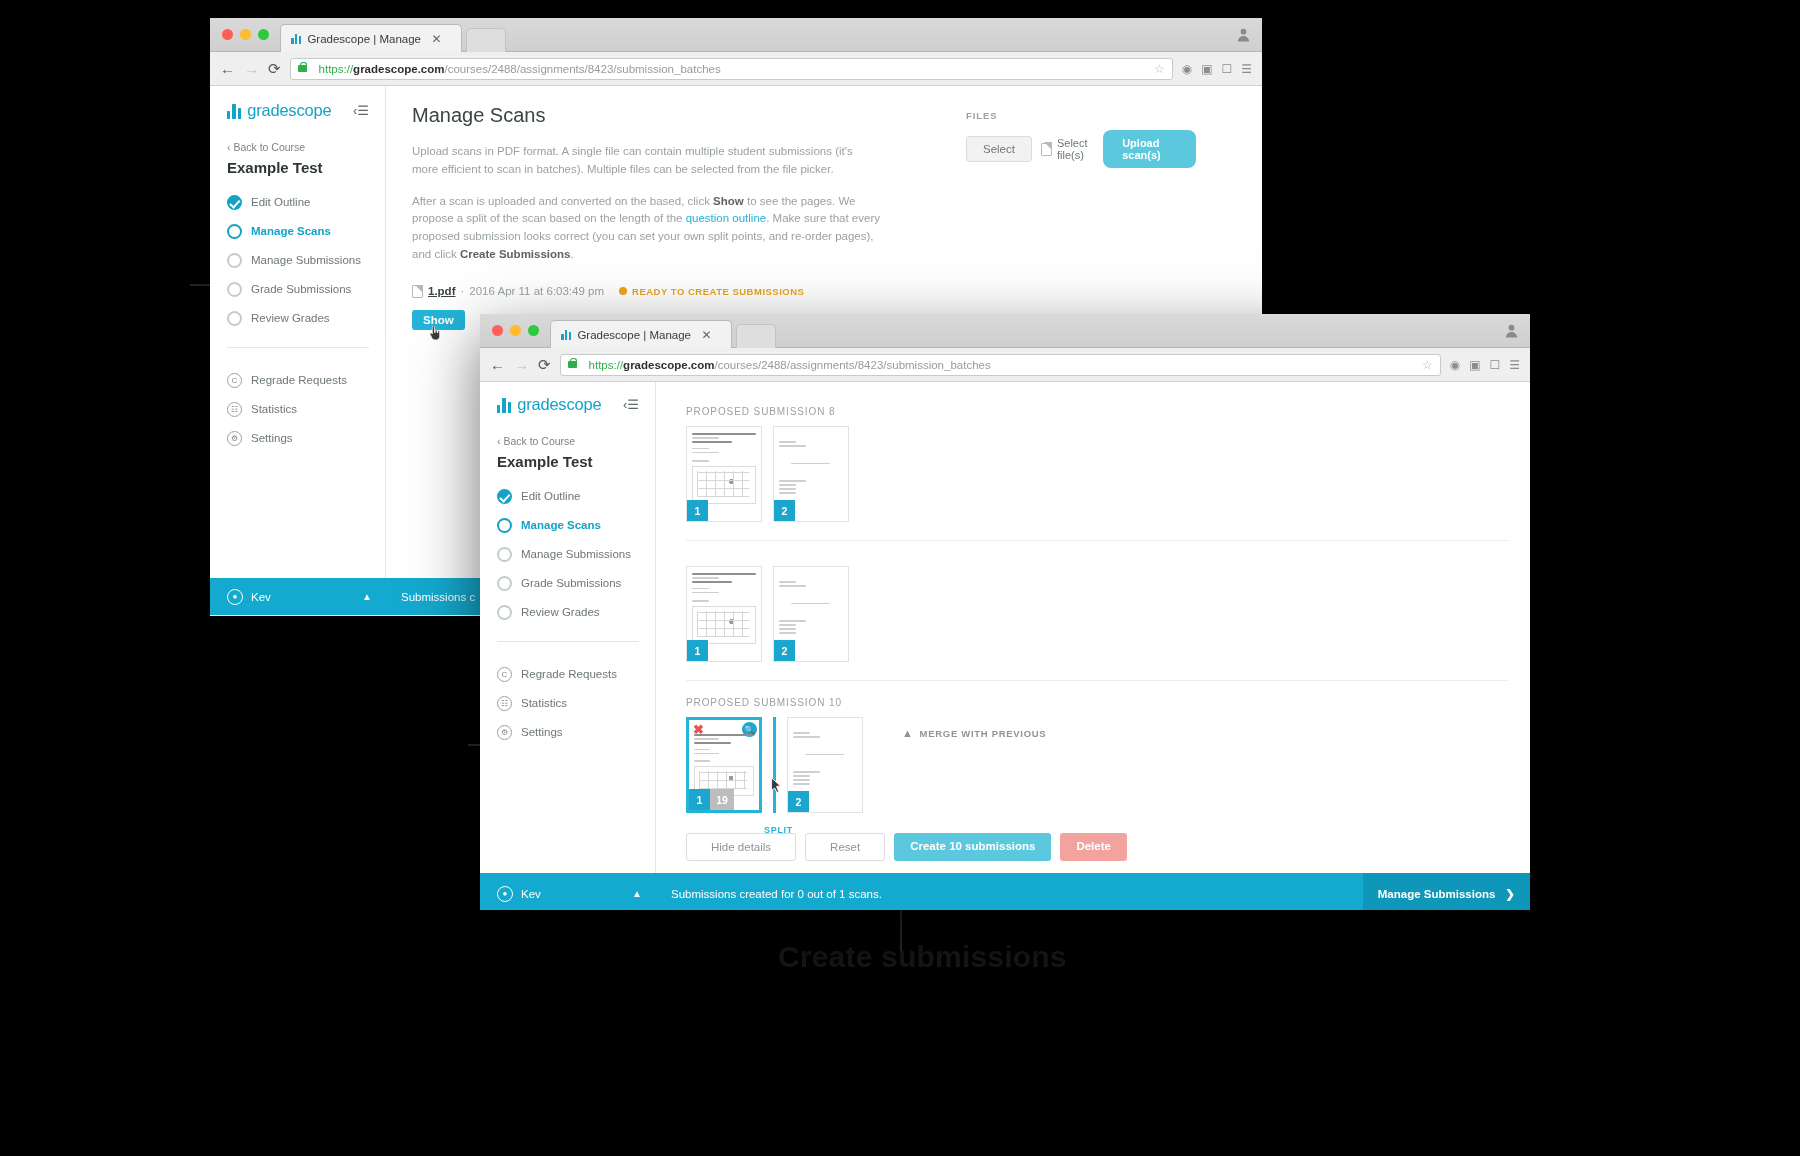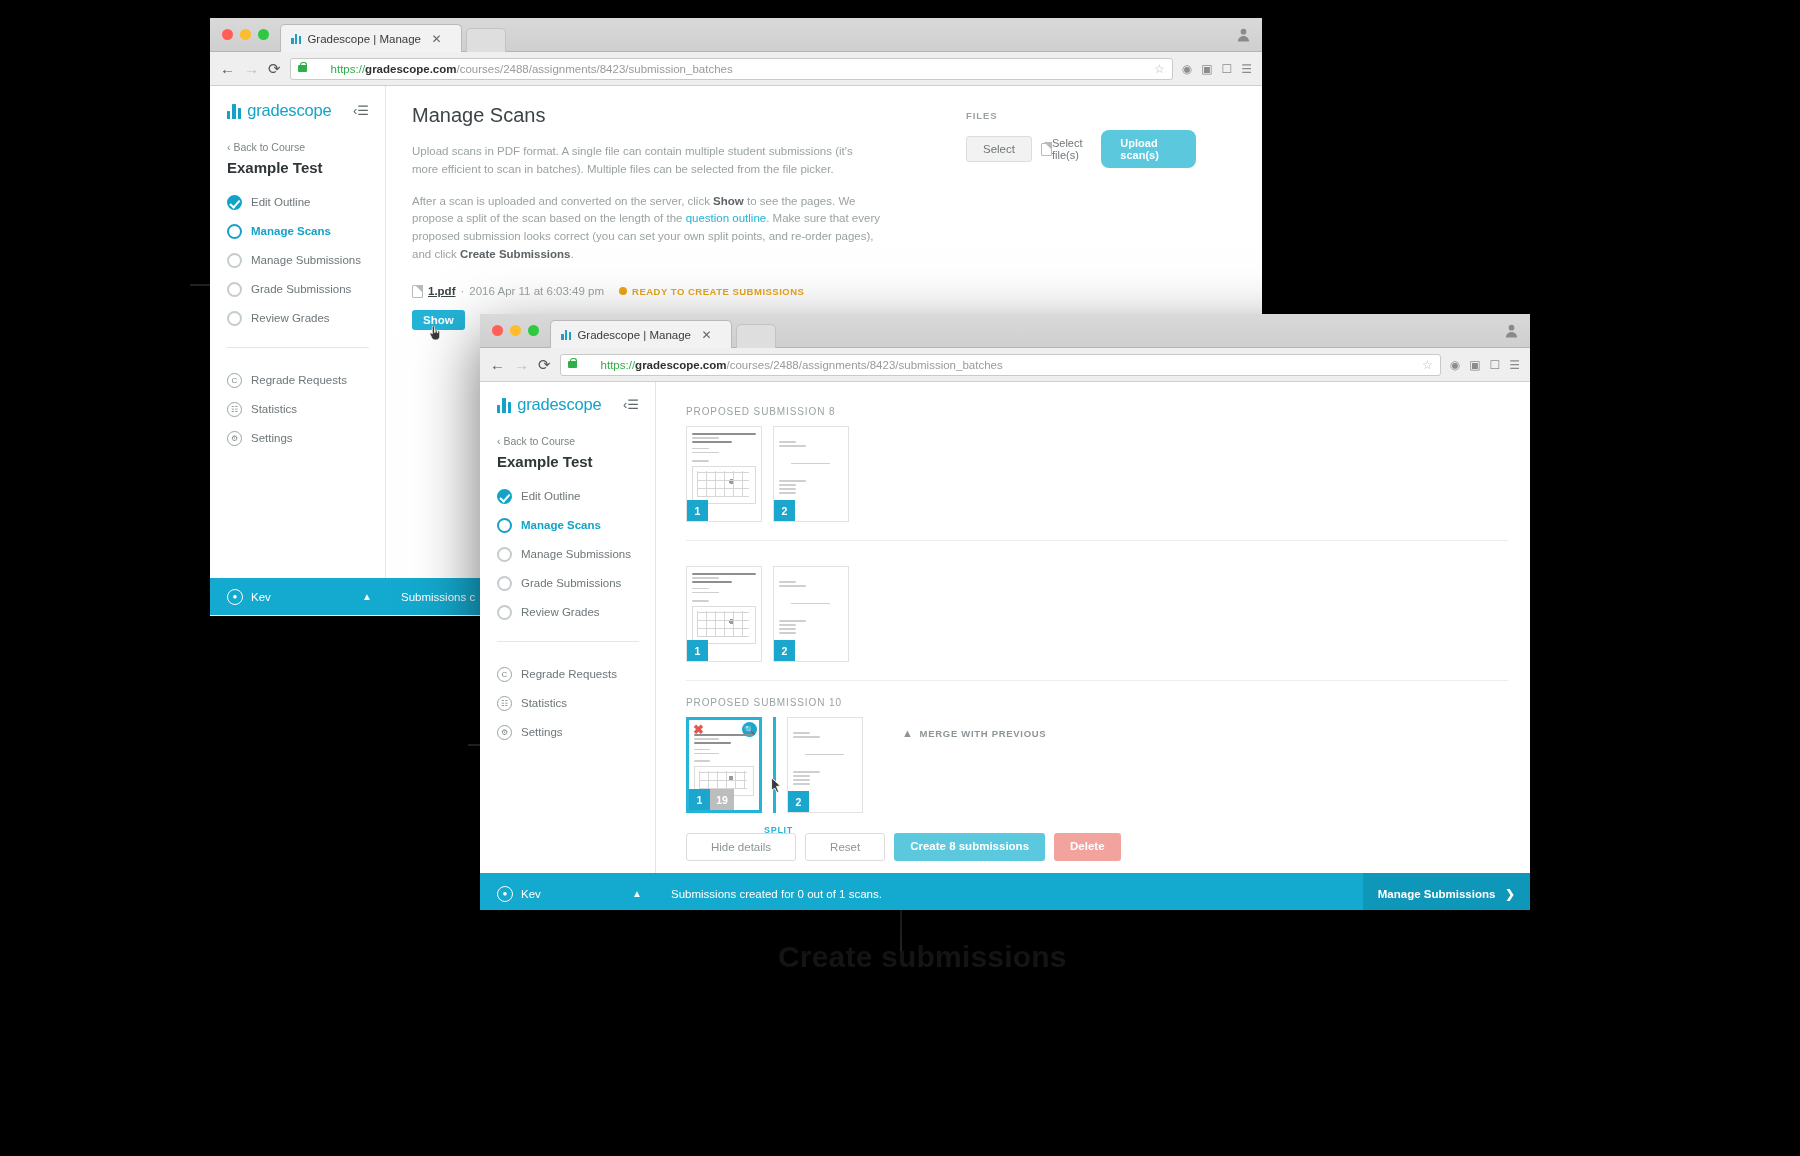--- a/index.html
+++ b/index.html
@@ -30,21 +30,21 @@
   .gs-logo-mini { display: inline-flex; align-items: flex-end; gap: 1.3px; height: 11px; }
   .gs-logo-mini i { width: 2.6px; background: #1f9fc4; display: block; }
   .gs-logo-mini i:nth-child(1){height:6px;} .gs-logo-mini i:nth-child(2){height:10px;} .gs-logo-mini i:nth-child(3){height:8px;}
   .prof-ico { position: absolute; right: 10px; top: 8px; width: 17px; height: 17px; color: #8a8a8a; }
 
   .toolbar { height: 34px; background: #efefef; border-bottom: 1px solid #cfcfcf;
     display: flex; align-items: center; padding: 0 10px; gap: 9px; }
   .navbtn { color: #555; font-size: 15px; line-height: 1; user-select: none; }
   .navbtn.dim { color: #bdbdbd; }
   .omnibox { flex: 1; height: 22px; background: #fff; border: 1px solid #c9c9c9; border-radius: 3px;
-    display: flex; align-items: center; padding: 0 7px; gap: 24px; font-size: 11.5px; }
+    display: flex; align-items: center; padding: 0 7px; gap: 12px; font-size: 11.5px; }
   .lock { width: 9px; height: 7px; background: #2fae4a; border-radius: 1px; position: relative; flex: none; }
   .lock::before { content:""; position:absolute; left:2px; top:-3.5px; width:5px; height:5px;
     border:1.4px solid #2fae4a; border-bottom:none; border-radius:3px 3px 0 0; }
   .url { color: #9a9a9a; overflow: hidden; white-space: nowrap; }
   .url b { color: #303030; font-weight: 700; }
   .url .sch { color: #2fae4a; }
   .tb-icons { display: flex; align-items: center; gap: 9px; color: #8c8c8c; }
   .tb-icons span { font-size: 12px; }
 
   
@@ -84,21 +84,21 @@
   .doc-ico::after { content:""; position:absolute; right:-1.3px; top:-1.3px; border: 4px solid transparent; border-top-color:#b5bbbd; border-right-color:#b5bbbd; }
   .show-btn { margin-top: 12px; display: inline-block; background: #23b4d8; color: #fff; font-size: 11.5px;
     font-weight: 700; padding: 4px 11px; border-radius: 3px; position: relative; }
   .cursor-hand { position: absolute; left: 17px; top: 16px; width: 13px; height: 15px; }
 
   .files-col { position: absolute; right: 66px; top: 24px; width: 230px; }
   .files-lbl { font-size: 9.5px; font-weight: 700; color: #9aa2a4; letter-spacing: .9px; }
   .files-row { display: flex; align-items: center; gap: 9px; margin-top: 9px; }
   .btn-select { background: #f2f2f2; border: 1px solid #dcdcdc; border-radius: 3px; color: #6d7679;
     font-size: 11.5px; padding: 6px 16px; }
-  .sel-files { display: flex; align-items: center; font-size: 11px; color: #6d7679; }
+  .sel-files { display: flex; align-items: center; gap: 5px; font-size: 11px; color: #6d7679; }
   .btn-upload { background: #5bc8de; color: #fff; font-size: 11px; font-weight: 700; border-radius: 8px; padding: 7px 19px; }
 
   
   .sub-block { padding-top: 2px; }
   .sub-head { font-size: 10px; color: #9aa2a4; letter-spacing: .9px; font-weight: 400; }
   .thumbs { display: flex; align-items: flex-start; gap: 11px; margin-top: 9px; position: relative; }
   .thumb { width: 76px; height: 96px; background: #fff; border: 1px solid #e2e2e2; position: relative; overflow: hidden; }
   .thumb.sel { border: 3px solid #23b4d8; }
   .pgnum { position: absolute; left: 0; bottom: 0; width: 21px; height: 21px; background: #1aa6cd; color: #fff;
     font-size: 10.5px; font-weight: 700; display: flex; align-items: center; justify-content: center; }
@@ -244,21 +244,21 @@
             <span class="rico">⚙</span>
             <span>Settings</span>
           </div>
         </div>
       </div>
 
       <div class="content">
         <div class="h1">Manage Scans</div>
         <div class="body-copy">Upload scans in PDF format. A single file can contain multiple student submissions (it's more efficient to scan in batches). Multiple files can be selected from the file picker.</div>
         <div class="body-copy" style="margin-top:14px;">
-          <span>After a scan is uploaded and converted on the server, click </span><b>Show</b><span> to see the pages. We propose a split of the scan based on the length of the </span><a href="#">question outline</a><span>. Make sure that every proposed submission looks correct (you can set your own split points, and re-order pages), and click </span><b>Create Submissions</b><span>.</span>
+          <span>After a scan is uploaded and converted on the based, click </span><b>Show</b><span> to see the pages. We propose a split of the scan based on the length of the </span><a href="#">question outline</a><span>. Make sure that every proposed submission looks correct (you can set your own split points, and re-order pages), and click </span><b>Create Submissions</b><span>.</span>
         </div>
 
         <div class="filerow">
           <span class="doc-ico"></span>
           <span class="fname">1.pdf</span>
           <span>·</span>
           <span>2016 Apr 11 at 6:03:49 pm</span>
           <span class="badge-ready" style="margin-left:10px;">
             <span class="dot"></span>
             <span>READY TO CREATE SUBMISSIONS</span>
@@ -492,21 +492,21 @@
             </div>
             <svg class="cur-arrow" style="left:84px; top:60px;" viewBox="0 0 12 18" fill="#3a3a3a" stroke="#fff" stroke-width="1">
               <path d="M1 1l10 9-4.4.6L9 16.5l-2 1-2.4-5L1 15z"></path>
             </svg>
           </div>
         </div>
 
         <div class="actions">
           <div class="btn btn-ghost">Hide details</div>
           <div class="btn btn-ghost">Reset</div>
-          <div class="btn btn-primary">Create 8 submissions</div>
+          <div class="btn btn-primary">Create 10 submissions</div>
           <div class="btn btn-danger">Delete</div>
         </div>
       </div>
     </div>
 
     <div class="statusbar" style="height:41px;">
       <div class="sb-user">
         <span class="av">●</span>
         <span>Kev</span>
         <span class="sb-caret">▲</span>

